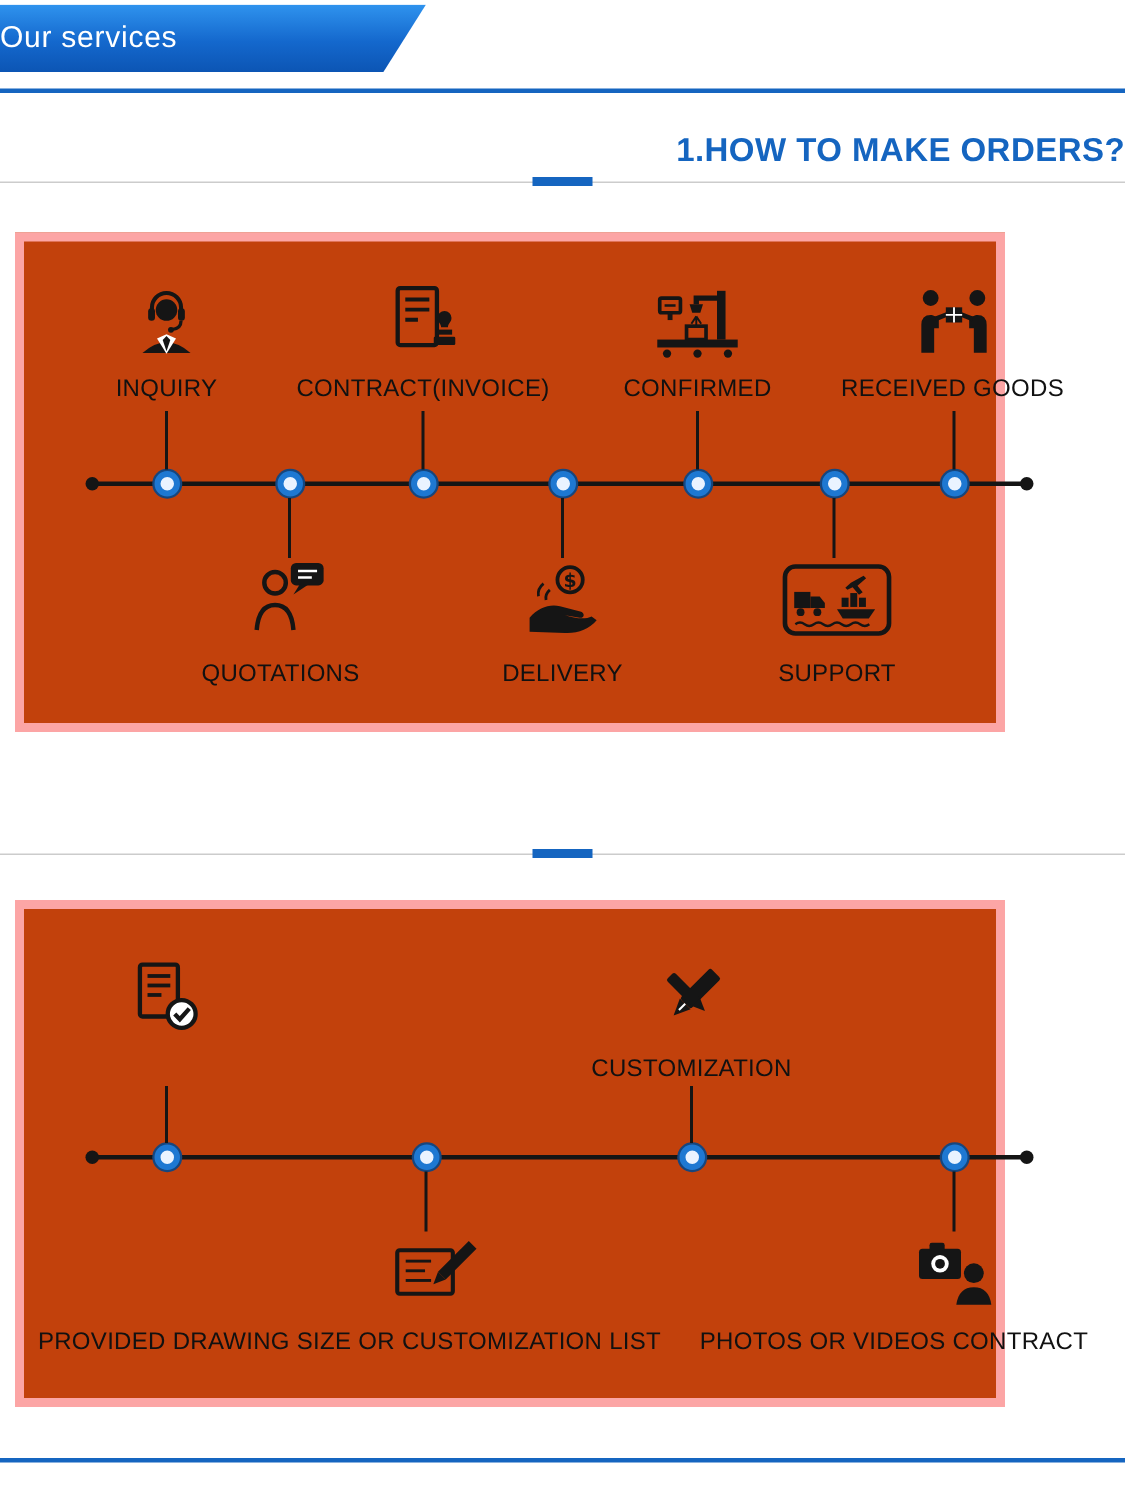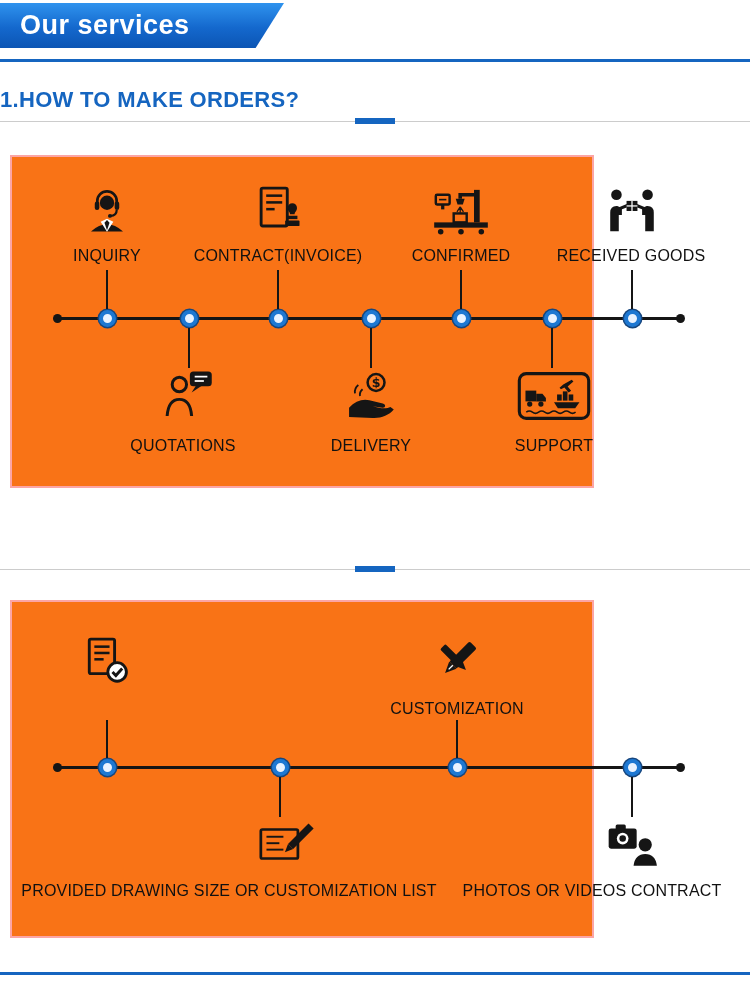--- a/index.html
+++ b/index.html
@@ -7,33 +7,33 @@
     position:relative;width:750px;height:1007px;background:#ffffff;overflow:hidden;
     font-family:"Liberation Sans", sans-serif;color:#151515;
   }
   
   .banner{
     position:absolute;top:3px;left:0;width:284px;height:45px;
     background:linear-gradient(180deg,#2f93ee 0%,#1468cd 55%,#0c55b4 100%);
     clip-path:polygon(0 0,100% 0,90% 100%,0 100%);
     display:flex;align-items:center;
   }
-  .banner span{color:#ffffff;font-size:27px;font-weight:bold;padding-left:20px;letter-spacing:.5px;}
+  .banner span{color:#ffffff;font-size:20px;font-weight:normal;letter-spacing:.5px;}
   .rule-blue{position:absolute;left:0;width:750px;height:3px;background:#1565c0;}
   
   .section-heading{
-    position:absolute;left:0;width:750px;text-align:left;
+    position:absolute;left:0;width:750px;text-align:right;
     font-size:22px;font-weight:bold;color:#1565c0;letter-spacing:.3px;
   }
   .heading-rule{position:absolute;left:0;width:750px;height:1px;background:#cccccc;}
   .heading-accent{position:absolute;left:355px;width:40px;height:6px;background:#1565c0;}
   
   .flow-box{
-    position:absolute;left:10px;width:584px;border:2px solid #fca5a5;
-    box-sizing:border-box;background:#f97316;
+    position:absolute;left:10px;width:660px;border:6px solid #fca5a5;
+    box-sizing:border-box;background:#c2410c;
   }
   .hline{position:absolute;height:2.5px;background:#151515;}
   .vline{position:absolute;width:2px;background:#151515;}
   .enddot{position:absolute;width:9px;height:9px;border-radius:50%;background:#151515;}
   .node{
     position:absolute;width:9px;height:9px;border-radius:50%;
     background:#eaf3ff;border:4px solid #1e78d2;box-shadow:0 0 0 1.5px #16467e;
   }
   .icon{position:absolute;transform:translateX(-50%);display:flex;align-items:flex-end;justify-content:center;}
   .icon svg{display:block;}

